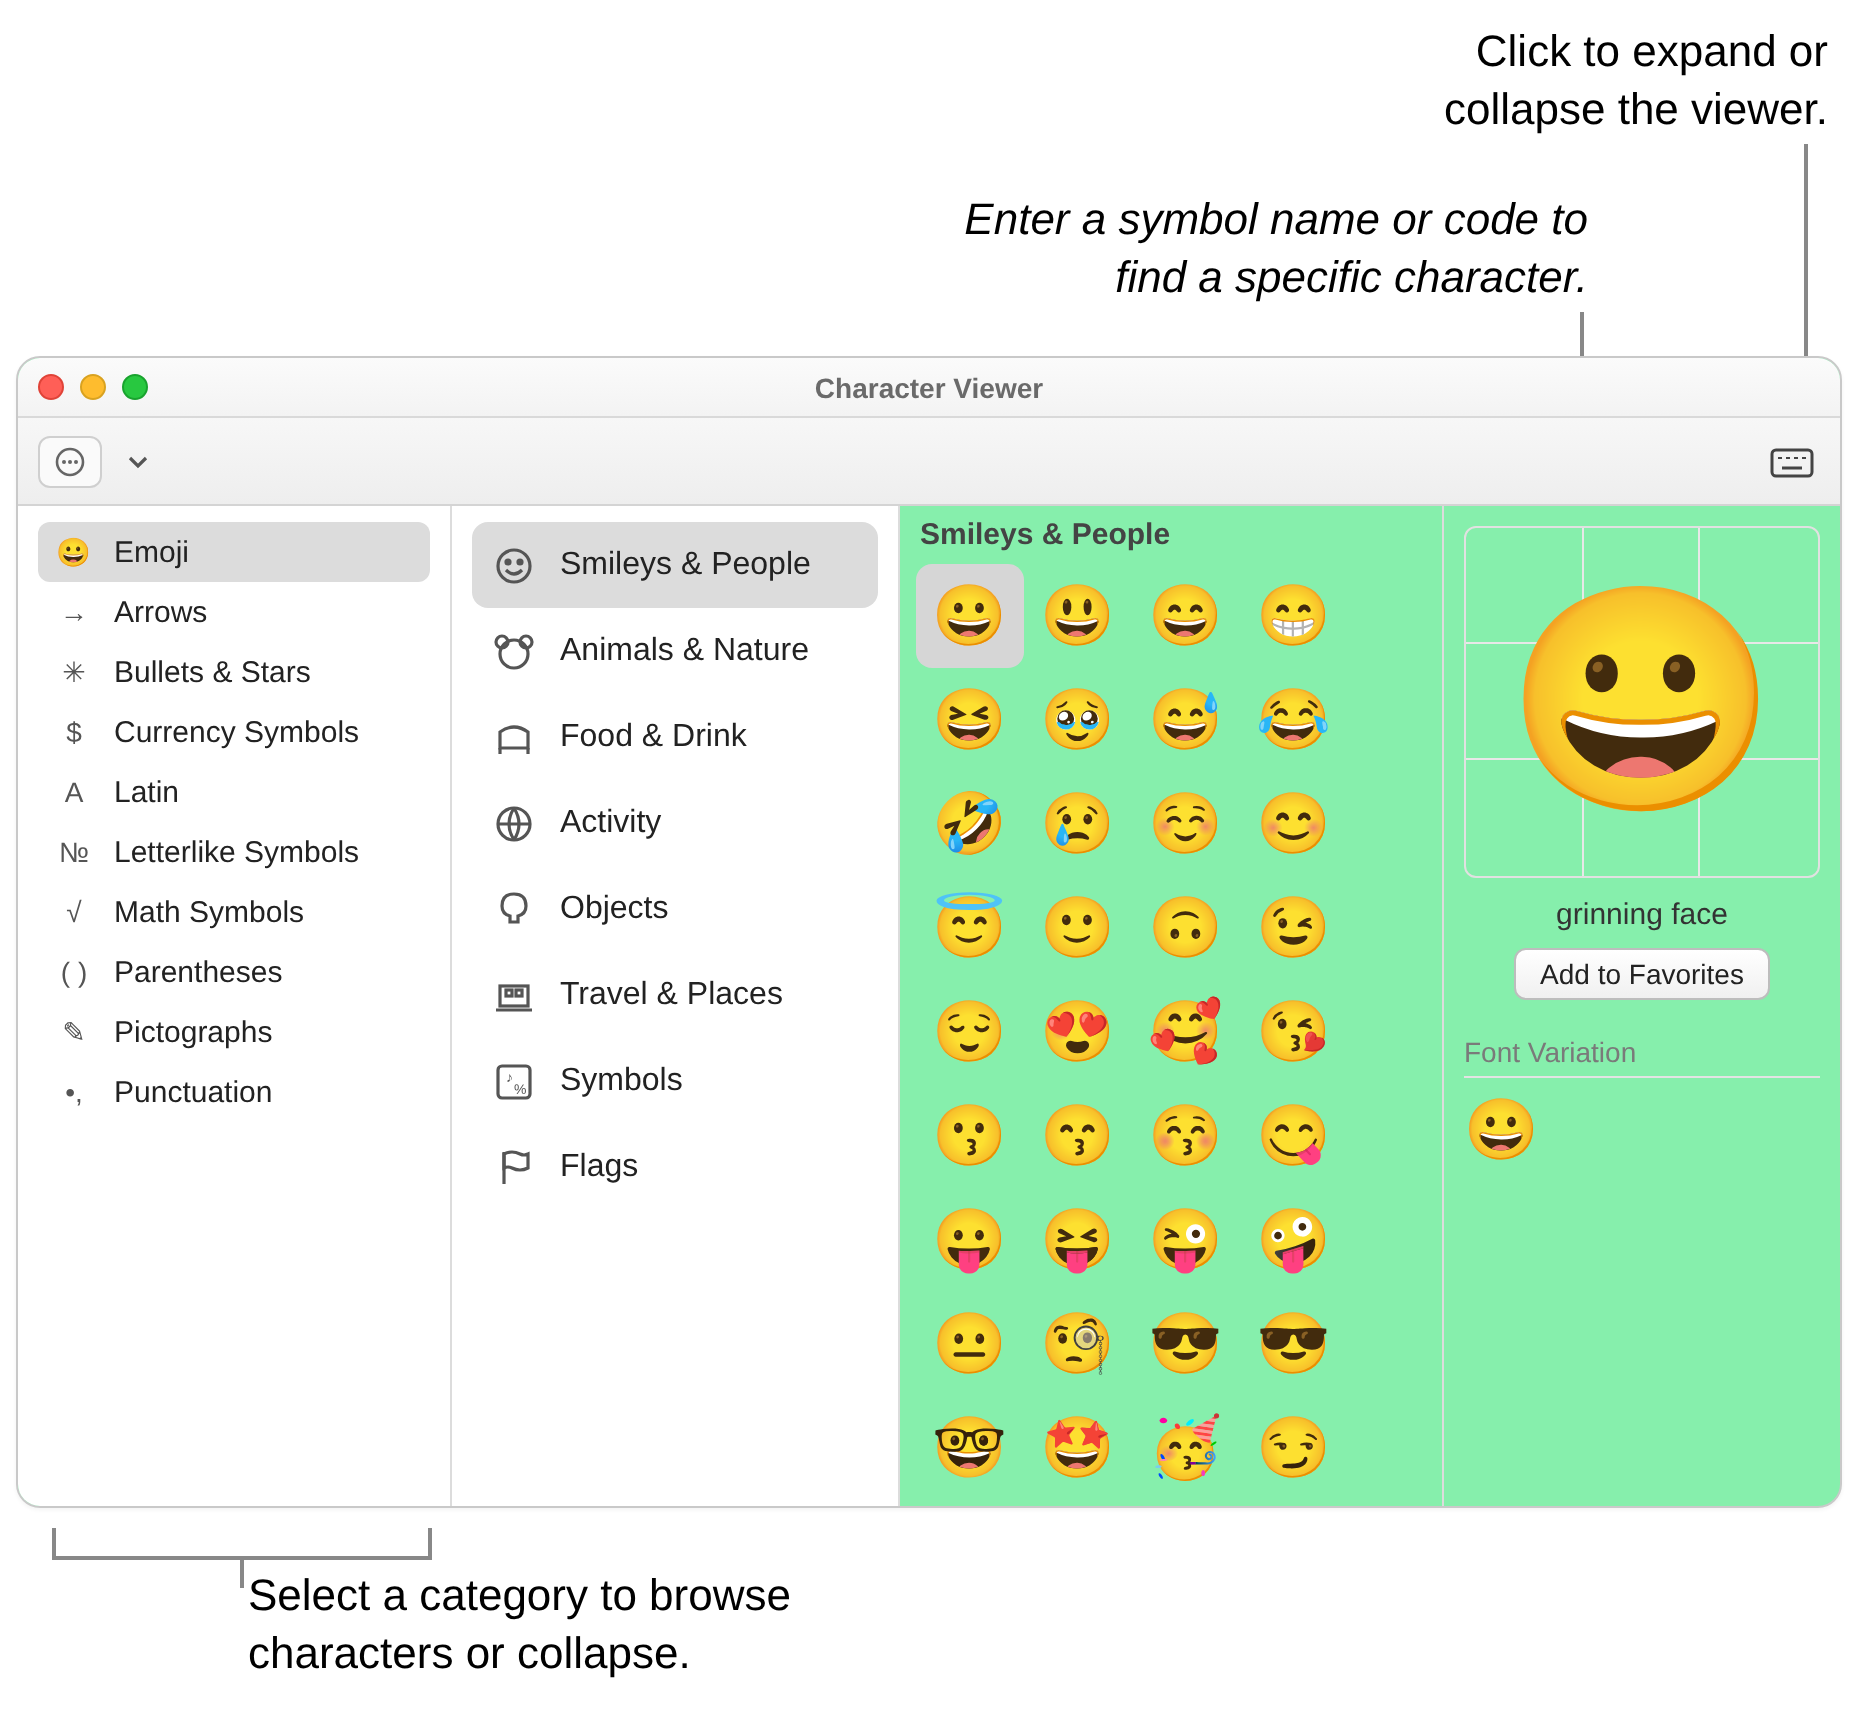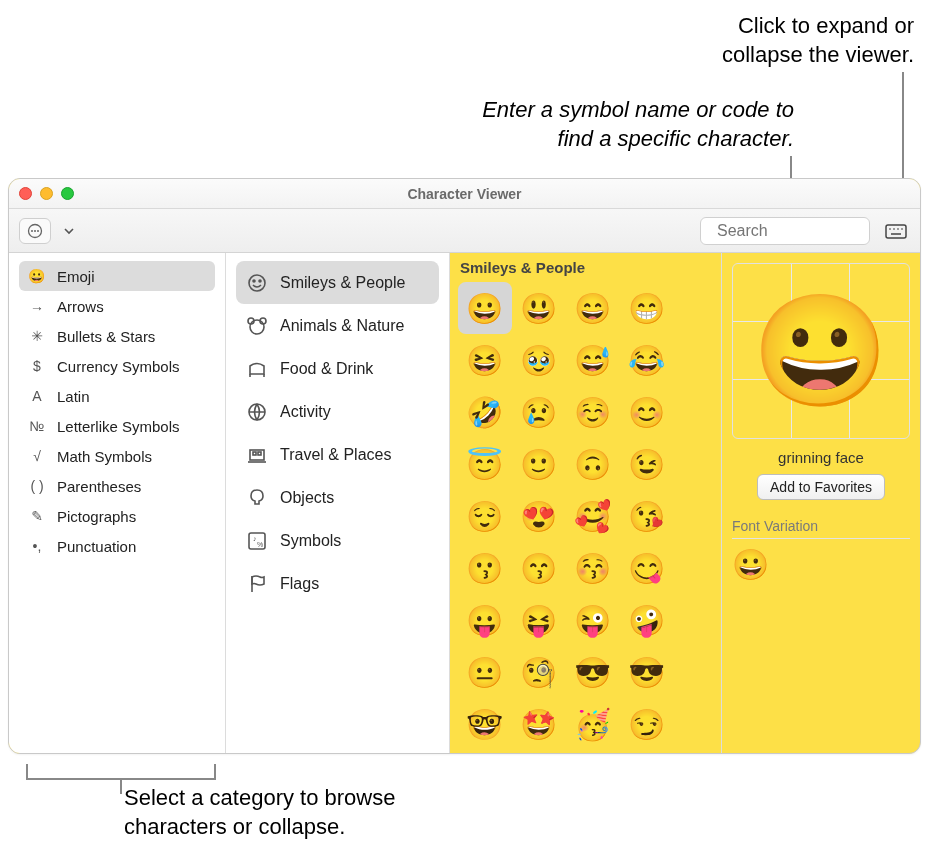--- a/index.html
+++ b/index.html
@@ -7,21 +7,21 @@
   body { width:934px; height:862px; position:relative; background:#fff; }
 
   
   .callout { position:absolute; font-size:22px; line-height:1.3; color:#000; text-align:right; }
   .callout-line { position:absolute; background:#888; }
   .callout-line.v { width:2px; }
 
   
   .window {
     position:absolute; left:8px; top:178px; width:913px; height:576px;
-    border:1px solid #c9c9c9; border-radius:12px; overflow:hidden; background:#fde047;
+    border:1px solid #c9c9c9; border-radius:12px; overflow:hidden; background:#86efac;
     box-shadow:0 1px 2px rgba(0,0,0,.05);
   }
   .titlebar {
     height:30px; display:flex; align-items:center; justify-content:center;
     background:linear-gradient(#fbfbfb,#f3f3f3); border-bottom:1px solid #d9d9d9;
     position:relative;
   }
   .traffic { position:absolute; left:10px; top:8px; display:flex; gap:8px; }
   .dot { width:13px; height:13px; border-radius:50%; }
   .dot.red{background:#ff5f57;border:1px solid #e04338;}
@@ -144,27 +144,20 @@
             <circle cx="11" cy="8" r="1" fill="#666"></circle>
           </svg>
       </div>
       <div class="tb-chevron">
         <svg width="12" height="12" viewBox="0 0 12 12">
             <path d="M2 4 L6 8 L10 4" fill="none" stroke="#555" stroke-width="1.6"></path>
           </svg>
       </div>
     </div>
     <div class="spacer"></div>
-    <div class="search">
-      <svg width="14" height="14" viewBox="0 0 14 14">
-          <circle cx="6" cy="6" r="4.3" fill="none" stroke="#9a9a9a" stroke-width="1.5"></circle>
-          <line x1="9.3" y1="9.3" x2="13" y2="13" stroke="#9a9a9a" stroke-width="1.5"></line>
-        </svg>
-      <input type="text" placeholder="Search" style="">
-    </div>
     <div class="collapse-btn">
       <svg width="22" height="18" viewBox="0 0 22 18">
           <rect x="1" y="3" width="20" height="13" rx="2" fill="none" stroke="#444" stroke-width="1.5"></rect>
           <line x1="4" y1="7" x2="6" y2="7" stroke="#444"></line>
           <line x1="8" y1="7" x2="10" y2="7" stroke="#444"></line>
           <line x1="12" y1="7" x2="14" y2="7" stroke="#444"></line>
           <line x1="16" y1="7" x2="18" y2="7" stroke="#444"></line>
           <line x1="6" y1="12" x2="16" y2="12" stroke="#444" stroke-width="1.5"></line>
         </svg>
     </div>
@@ -252,35 +245,35 @@
             <svg width="22" height="22" viewBox="0 0 22 22">
               <circle cx="11" cy="11" r="8"></circle>
               <path d="M3 11 L19 11 M11 3 Q6 11 11 19 M11 3 Q16 11 11 19"></path>
             </svg>
           </span>
           <span>Activity</span>
         </div>
         <div class="sub-item">
           <span class="sub-icon">
             <svg width="22" height="22" viewBox="0 0 22 22">
+              <path d="M11 3 Q17 3 17 9 Q17 13 13 14 L13 17 L9 17 L9 14 Q5 13 5 9 Q5 3 11 3 Z"></path>
+            </svg>
+          </span>
+          <span>Objects</span>
+        </div>
+        <div class="sub-item">
+          <span class="sub-icon">
+            <svg width="22" height="22" viewBox="0 0 22 22">
               <rect x="4" y="6" width="14" height="10"></rect>
               <rect x="7" y="8" width="3" height="3"></rect>
               <rect x="12" y="8" width="3" height="3"></rect>
               <line x1="2" y1="18" x2="20" y2="18"></line>
             </svg>
           </span>
           <span>Travel &amp; Places</span>
-        </div>
-        <div class="sub-item">
-          <span class="sub-icon">
-            <svg width="22" height="22" viewBox="0 0 22 22">
-              <path d="M11 3 Q17 3 17 9 Q17 13 13 14 L13 17 L9 17 L9 14 Q5 13 5 9 Q5 3 11 3 Z"></path>
-            </svg>
-          </span>
-          <span>Objects</span>
         </div>
         <div class="sub-item">
           <span class="sub-icon">
             <svg width="22" height="22" viewBox="0 0 22 22">
               <rect x="3" y="3" width="16" height="16" rx="2"></rect>
               <text x="7" y="11" font-size="7" fill="#555" stroke="none">♪</text>
               <text x="11" y="17" font-size="7" fill="#555" stroke="none">%</text>
             </svg>
           </span>
           <span>Symbols</span>

